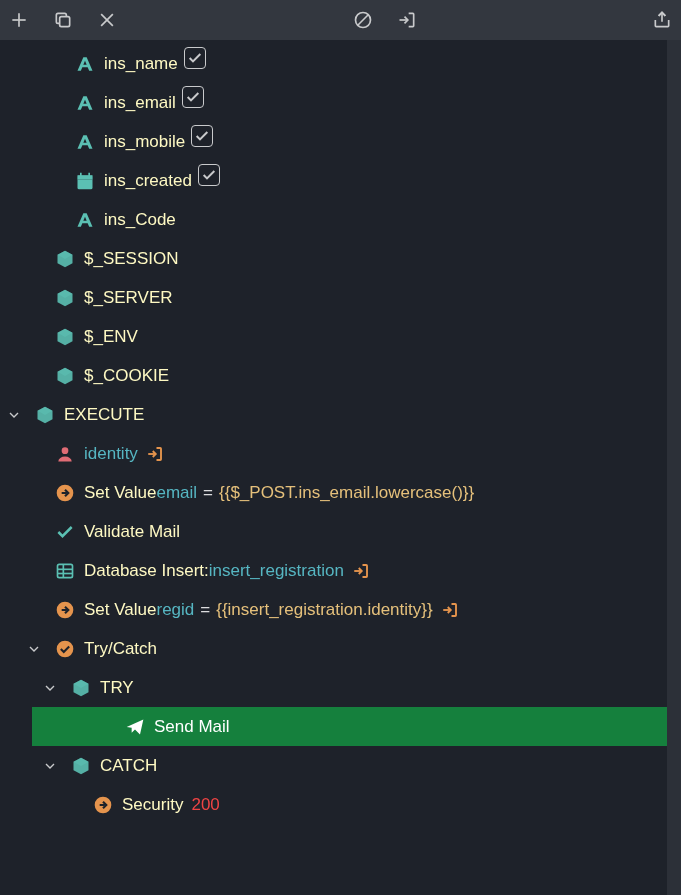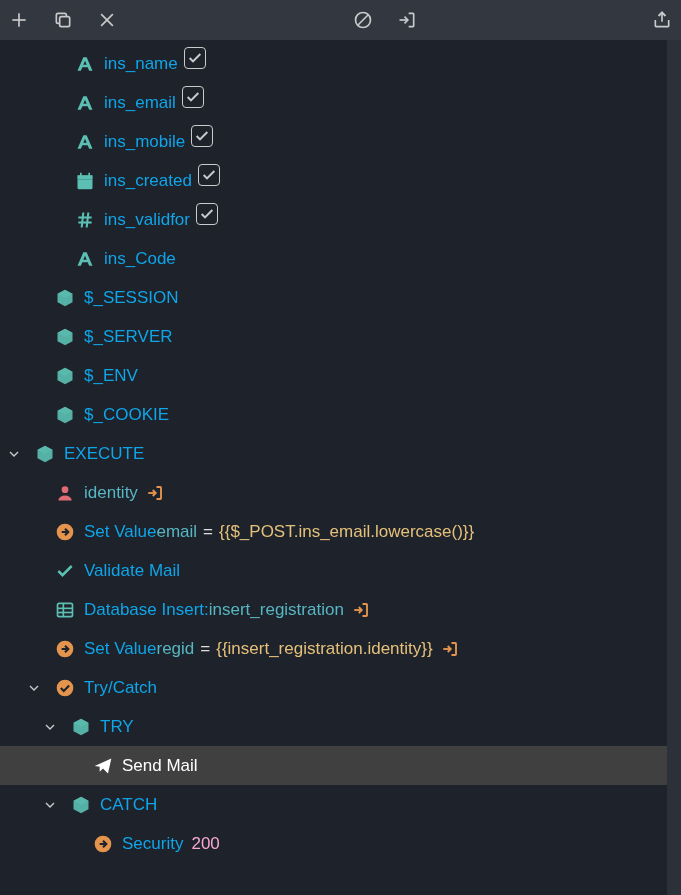--- a/index.html
+++ b/index.html
@@ -29,45 +29,45 @@
   .tree {
     padding-top: 4px;
   }
   .row {
     display: flex;
     align-items: center;
     height: 39px;
     white-space: nowrap;
     cursor: pointer;
   }
-  .row.selected { background: #404040; color: #fff; }
+  .row.selected { background: #15803d; color: #fff; margin-left: 32px; }
   .row.selected .ico svg { color: #fff; }
 
   .indent { display: inline-block; }
   .chev {
     width: 20px;
     display: inline-flex;
     justify-content: center;
     align-items: center;
     color: #c9cacc;
   }
   .chev svg { width: 16px; height: 16px; }
   .ico {
     width: 26px;
     display: inline-flex;
     justify-content: center;
     align-items: center;
     margin-right: 6px;
   }
   .ico svg { width: 20px; height: 20px; }
-  .label { color: #0ea5e9; }
+  .label { color: #fef9c3; }
   .label-highlight { color: #56b6c2; }
   .equals { color: #dcddde; margin: 0 6px; }
   .expr { color: #e5c07b; }
-  .status { color: #f9a8d4; margin-left: 8px; }
+  .status { color: #ef4444; margin-left: 8px; }
   .checkbox {
     width: 22px; height: 22px;
     border: 1.5px solid #c9cacc;
     border-radius: 4px;
     margin-left: 6px;
     display: inline-flex;
     align-items: center;
     justify-content: center;
     position: relative;
     top: -6px;
@@ -202,37 +202,20 @@
         </svg>
       </span>
     <span class="label">ins_created</span>
     <span class="checkbox">
         <svg viewBox="0 0 24 24" fill="none" stroke="currentColor" stroke-width="3">
           <polyline points="4 12 9 17 20 6"></polyline>
         </svg>
       </span>
   </div>
 
-  <div class="row">
-    <span class="indent" style="width:72px"></span>
-    <span class="ico c-teal">
-        <svg viewBox="0 0 24 24" fill="none" stroke="currentColor" stroke-width="2.5">
-          <line x1="4" y1="9" x2="20" y2="9"></line>
-          <line x1="4" y1="15" x2="20" y2="15"></line>
-          <line x1="10" y1="3" x2="8" y2="21"></line>
-          <line x1="16" y1="3" x2="14" y2="21"></line>
-        </svg>
-      </span>
-    <span class="label">ins_validfor</span>
-    <span class="checkbox">
-        <svg viewBox="0 0 24 24" fill="none" stroke="currentColor" stroke-width="3">
-          <polyline points="4 12 9 17 20 6"></polyline>
-        </svg>
-      </span>
-  </div>
 
   <div class="row">
     <span class="indent" style="width:72px"></span>
     <span class="ico c-teal">
         <svg viewBox="0 0 24 24" fill="currentColor">
           <path d="M3 20 L10 4 L14 4 L21 20 L17 20 L15.2 16 L8.8 16 L7 20 Z M10 13 L14 13 L12 8 Z"></path>
         </svg>
       </span>
     <span class="label">ins_Code</span>
   </div>

